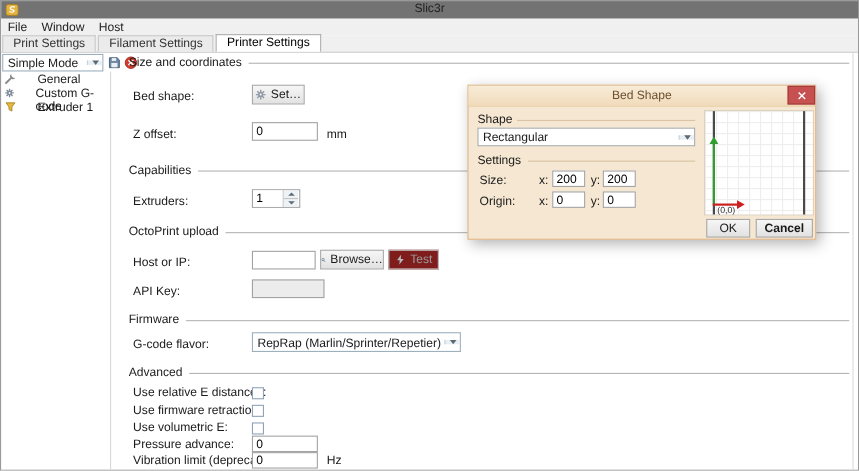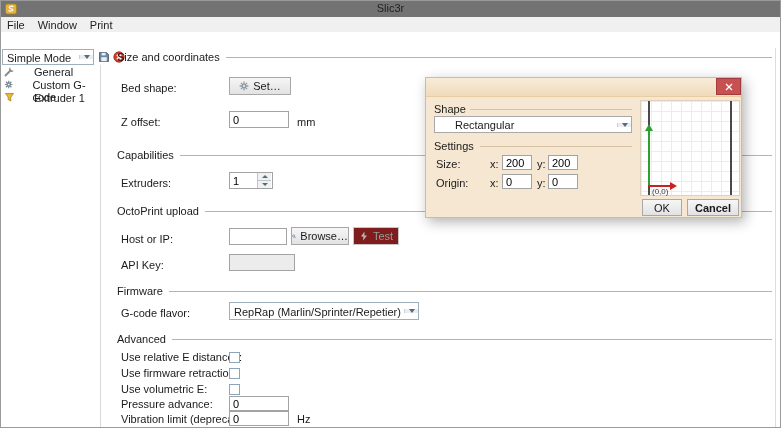--- a/index.html
+++ b/index.html
@@ -64,23 +64,28 @@
     <svg class="app-icon" width="12" height="12" viewBox="0 0 12 12">
       <rect x="0.5" y="1" width="11" height="10" rx="2" fill="#e3b341" stroke="#a8801f" stroke-width="0.8"></rect>
       <path d="M8.5 3.5c-2.5-1-5 .2-4 1.5s4 .7 3.2 2.3c-.6 1.2-3 1-4.2.2" fill="none" stroke="#fff" stroke-width="1.1"></path>
     </svg>
     <span class="title">Slic3r</span>
   </div>
 
   <div class="abs menubar">
     <span class="menu-item">File</span>
     <span class="menu-item">Window</span>
-    <span class="menu-item">Print</span>
-  </div>
-
+    <span class="menu-item">Host</span>
+  </div>
+
+  <div class="abs tabbar">
+    <div class="tab">Print Settings</div>
+    <div class="tab">Filament Settings</div>
+    <div class="tab active">Printer Settings</div>
+  </div>
 
   <div class="abs combo" style="left:1px; top:48px; width:92px; height:16px;">
     <span class="combo-text">Simple Mode</span>
     <span class="combo-btn">
         <span class="tri-down"></span>
       </span>
   </div>
   <svg class="abs" style="left:97px; top:50px;" width="12" height="12" viewBox="0 0 12 12">
     <path d="M1.5 1.5h7l2 2v7h-9z" fill="#6b87a3" stroke="#41576e" stroke-width="0.8"></path>
     <rect x="3.2" y="6.2" width="5.6" height="4" fill="#e8eef4"></rect>
@@ -119,21 +124,21 @@
 
   <div class="abs divider-v" style="left:99px; top:64px; height:362px;"></div>
   <div class="abs divider-v" style="left:774px; top:47px; height:379px; background:#dcdcdc;"></div>
 
   <div class="abs section-hdr" style="left:116px; top:50px; width:655px;">
     <span>Size and coordinates</span>
       <span class="rule"></span>
   </div>
 
   <span class="abs lbl" style="left:120px; top:81px;">Bed shape:</span>
-  <button class="abs btn" style="left:228px; top:76px; width:62px; height:18px;">
+  <button class="abs btn" style="left:228px; top:76px; width:48px; height:18px;">
     <svg width="10" height="10" viewBox="0 0 10 10">
       <g stroke="#8f9aa5" stroke-width="1.3">
           <path d="M5 0.6v8.8M0.6 5h8.8M1.9 1.9l6.2 6.2M8.1 1.9L1.9 8.1"></path>
         </g>
       <circle cx="5" cy="5" r="2.3" fill="#8f9aa5"></circle>
         <circle cx="5" cy="5" r="0.9" fill="#fff"></circle>
     </svg>
     <span>Set…</span>
   </button>
 
@@ -212,31 +217,32 @@
 
   <span class="abs lbl" style="left:120px; top:397px;">Pressure advance:</span>
   <input class="abs txt" style="left: 228px; top: 395px; width: 60px; height: 15px;" value="0">
 
   <span class="abs lbl" style="left:120px; top:412px;">Vibration limit (deprecated):</span>
   <input class="abs txt" style="left: 228px; top: 410px; width: 60px; height: 15px;" value="0">
   <span class="abs lbl" style="left:296px; top:412px;">Hz</span>
 
   <div class="abs dialog">
     <div class="dlg-title">
+      <span class="t">Bed Shape</span>
       <div class="close-btn">
         <svg width="8" height="8" viewBox="0 0 8 8">
           <path d="M1 1l6 6M7 1L1 7" stroke="#fff" stroke-width="1.3"></path>
         </svg>
       </div>
     </div>
 
     <span class="abs lbl" style="left:8px; top:25px;">Shape</span>
     <div class="grp-line" style="left:44px; top:31px; width:162px;"></div>
 
-    <div class="abs combo" style="left:8px; top:38px; width:198px; height:17px; border-color:#a9a9a9;padding-left:16px;">
+    <div class="abs combo" style="left:8px; top:38px; width:198px; height:17px; border-color:#a9a9a9;">
       <span class="combo-text">Rectangular</span>
       <span class="combo-btn">
           <span class="tri-down"></span>
         </span>
     </div>
 
     <span class="abs lbl" style="left:8px; top:62px;">Settings</span>
     <div class="grp-line" style="left:54px; top:68px; width:152px;"></div>
 
     <span class="abs lbl" style="left:10px; top:80px;">Size:</span>

